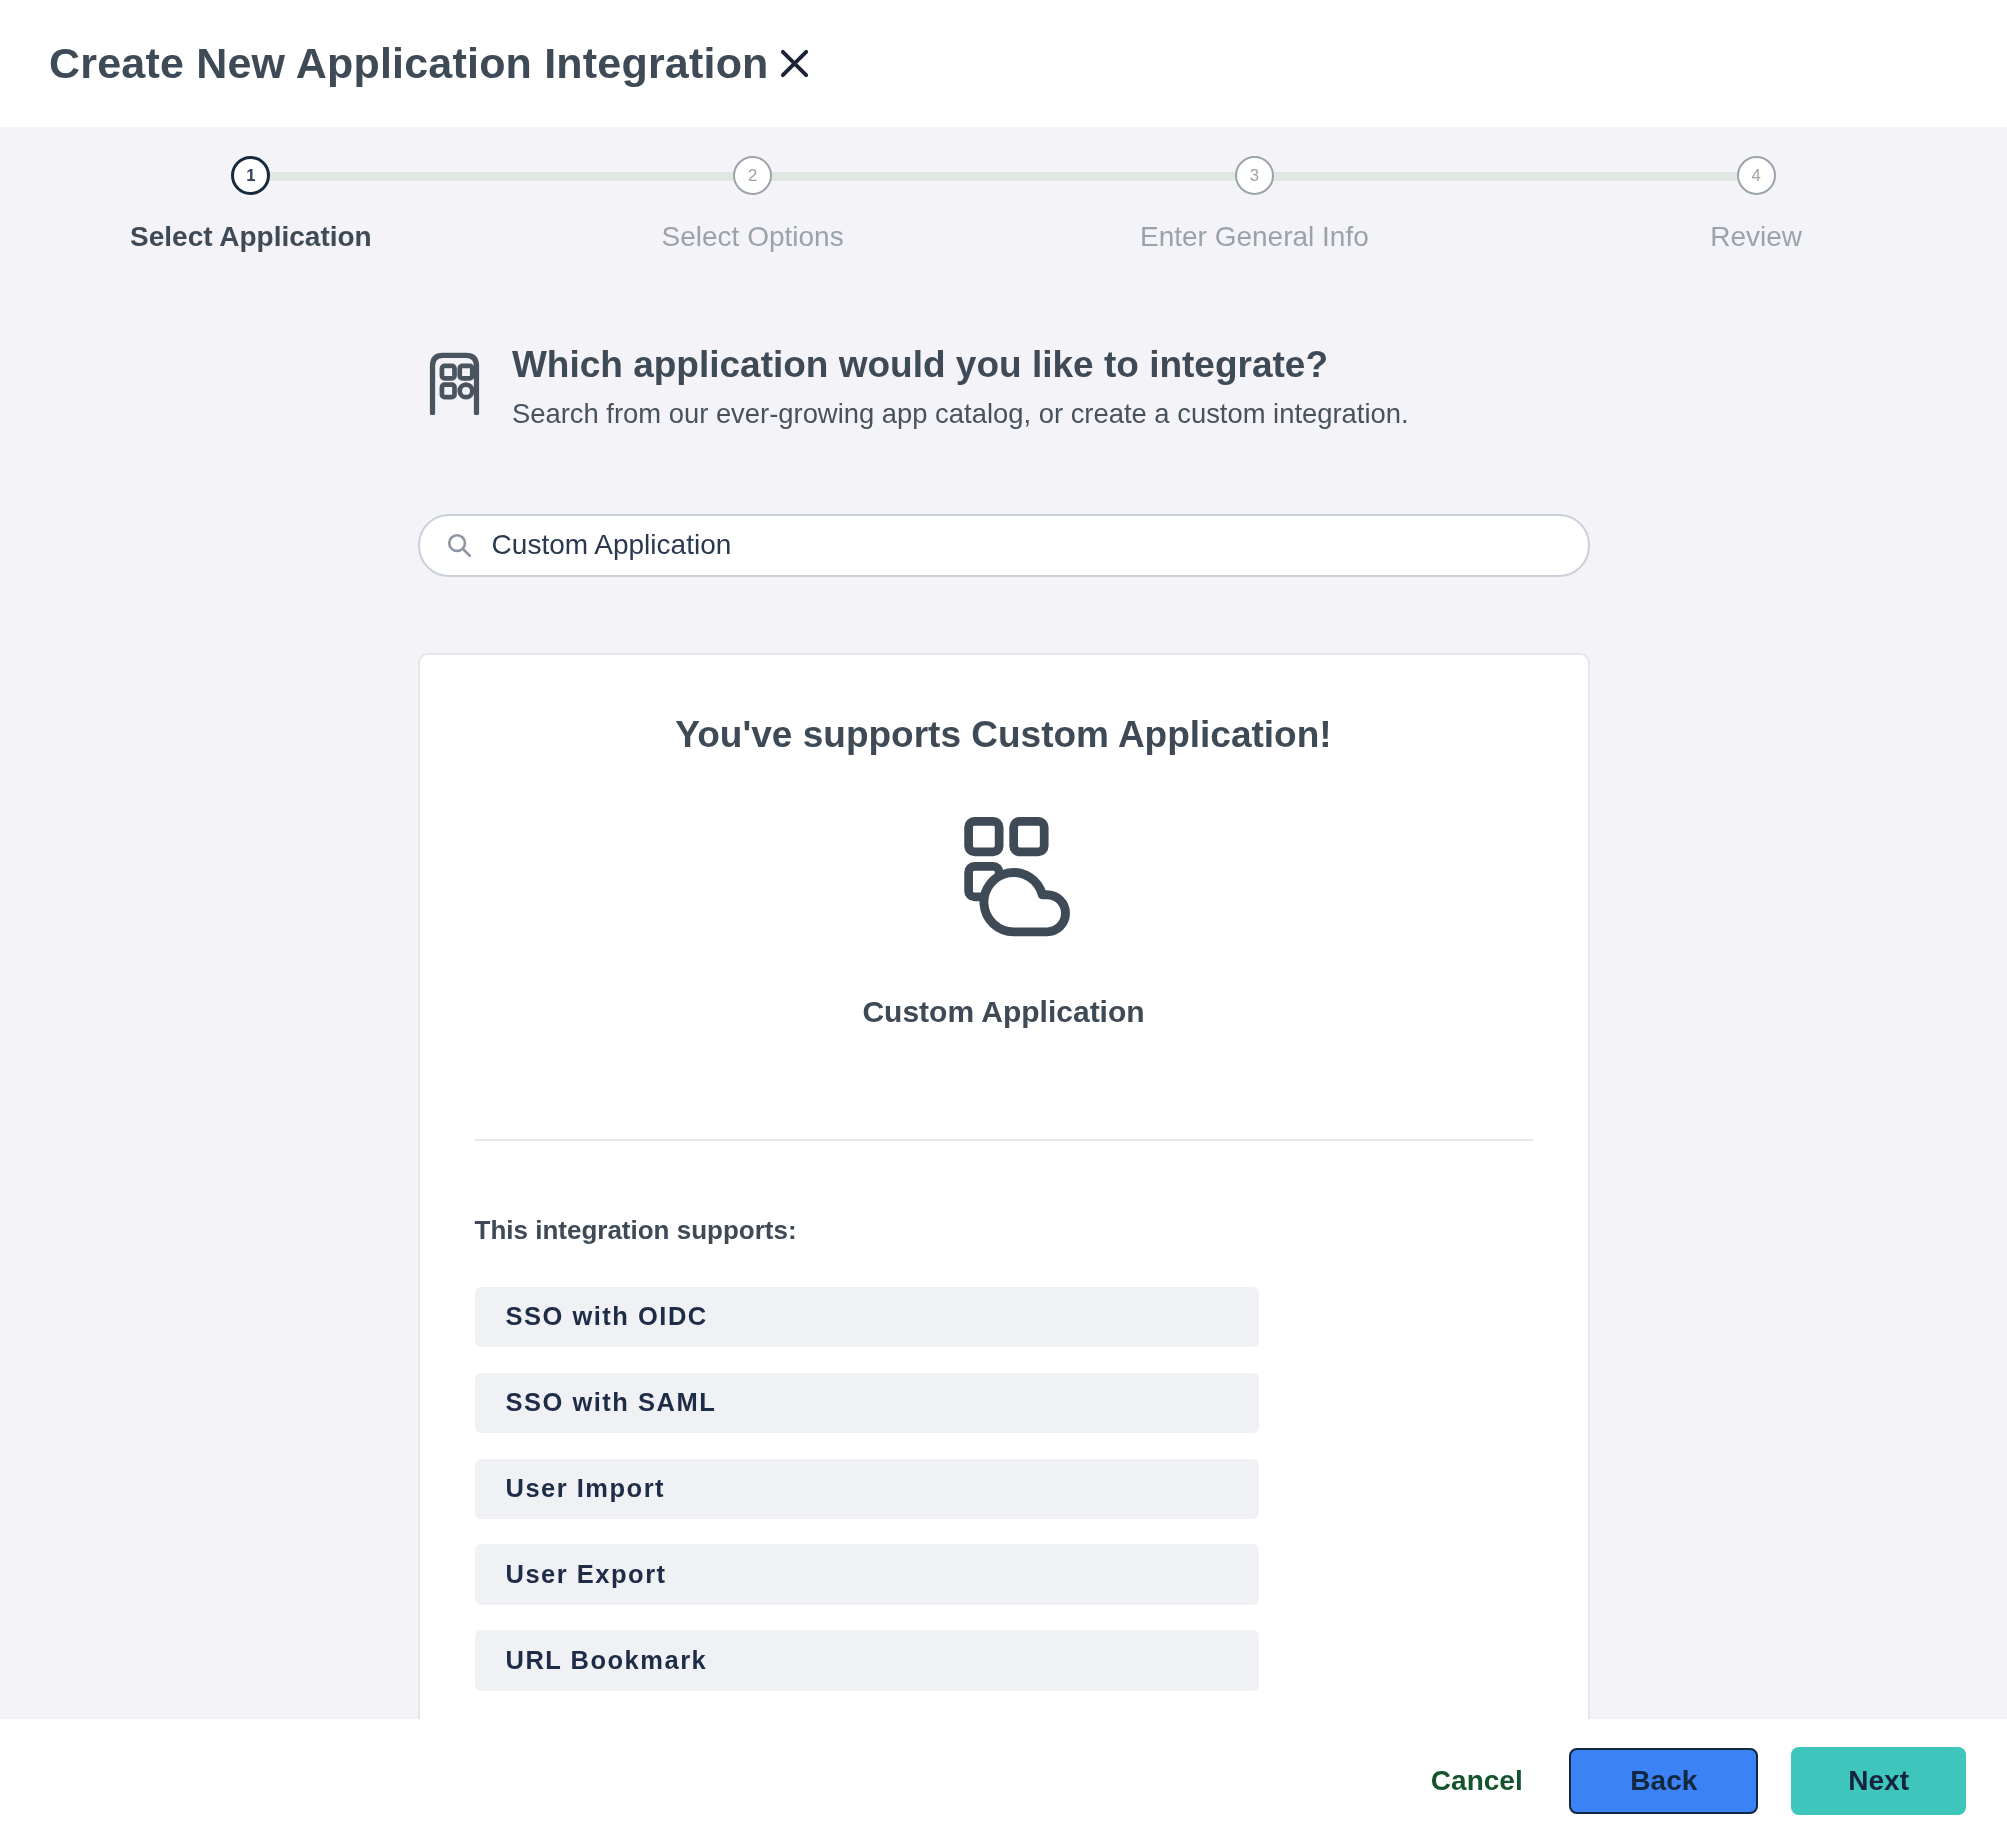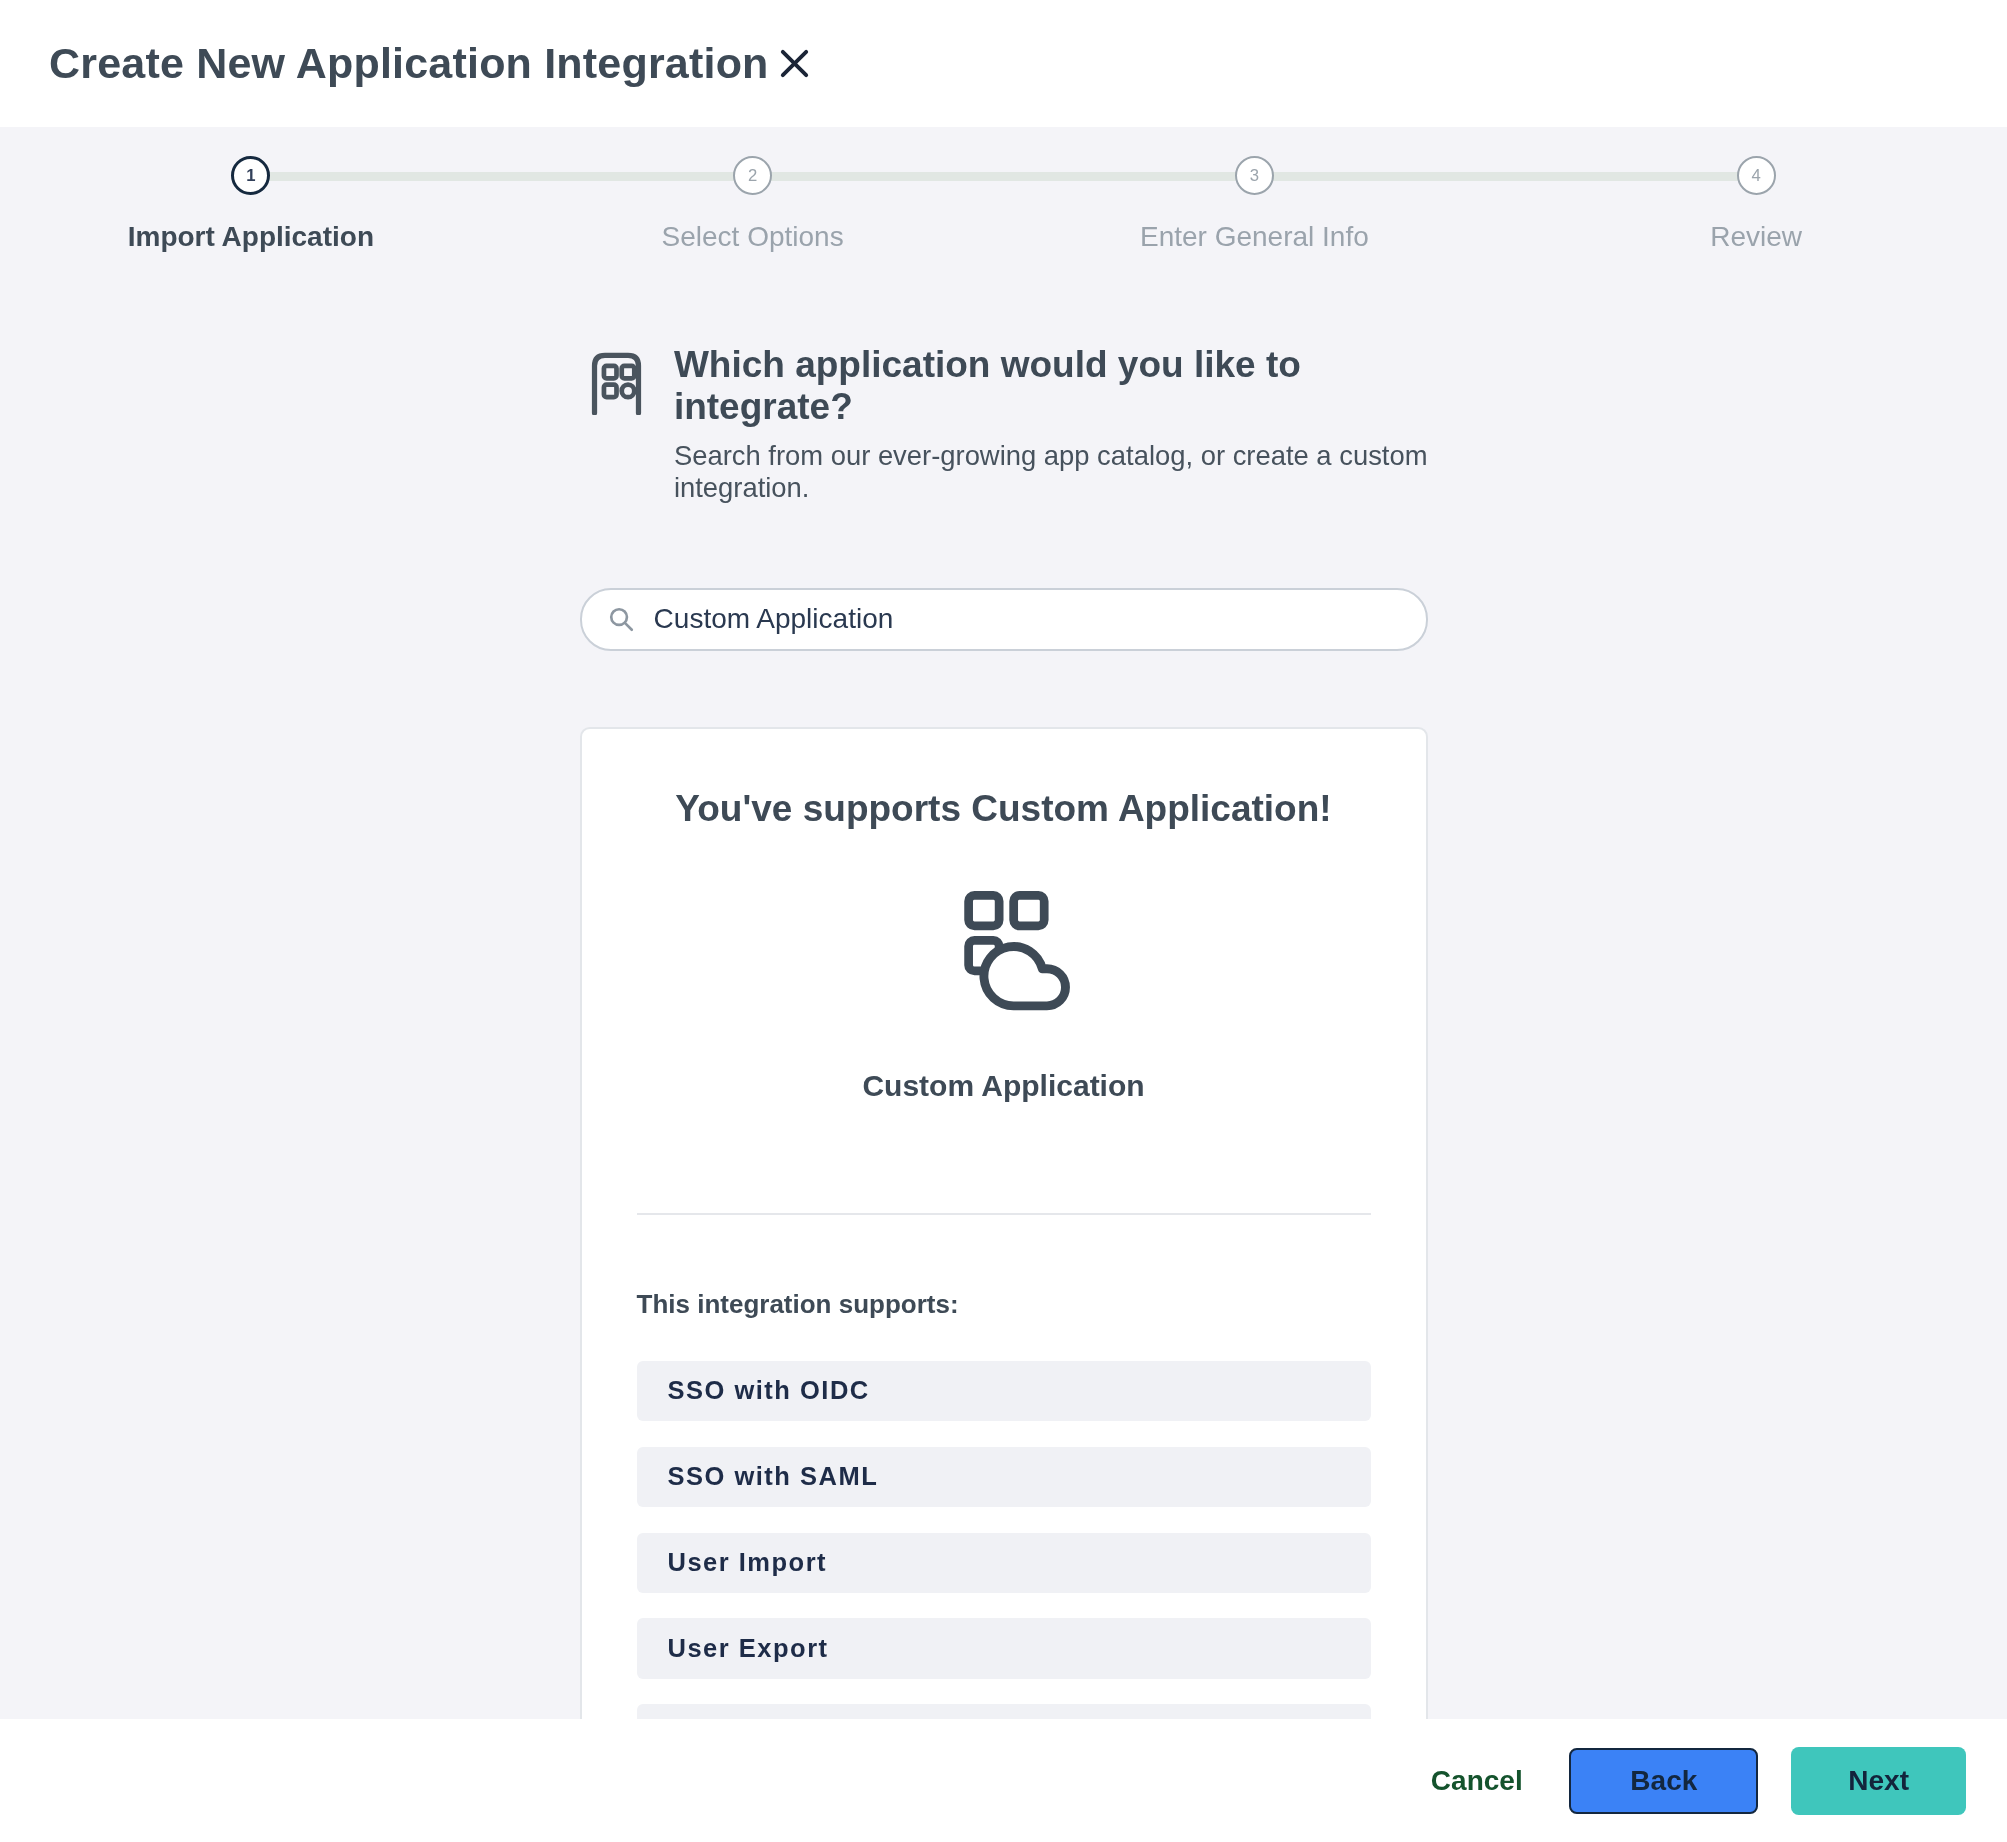--- a/index.html
+++ b/index.html
@@ -33,21 +33,21 @@
   .step-circle {
     width: 39px; height: 39px; border-radius: 50%; background: #ffffff;
     display: flex; align-items: center; justify-content: center;
     border: 2px solid #9ba4ac; color: #9ba4ac; font-size: 16.7px; z-index: 1;
   }
   .step.active .step-circle { border: 3.9px solid #15293f; color: #32405a; font-weight: bold; }
   .step-label { margin-top: 25.5px; font-size: 28px; color: #9aa3ac; }
   .step.active .step-label { color: #3e4a56; font-weight: bold; }
 
   
-  .content { width: 848px; margin: 0 auto; }
+  .content { width: 1172px; margin: 0 auto; }
 
   
   .intro { margin-top: 80px; display: flex; align-items: flex-start; gap: 23.5px; padding-left: 3.9px; }
   .intro-icon { flex: 0 0 auto; margin-top: 3.9px; }
   .intro-heading { font-size: 37px; font-weight: bold; color: #3e4a56; }
   .intro-sub { margin-top: 11.8px; font-size: 27.4px; color: #47525d; }
 
   
   .search-wrap {
     margin-top: 84px; height: 63px; background: #ffffff;
@@ -112,21 +112,21 @@
   </button>
 </header>
 
 <main class="modal-body">
 
   <div class="stepper">
     <div class="stepper-track"></div>
     <div class="steps">
       <div class="step active">
         <div class="step-circle">1</div>
-        <div class="step-label">Import Application</div>
+        <div class="step-label">Select Application</div>
       </div>
       <div class="step">
         <div class="step-circle">2</div>
         <div class="step-label">Select Options</div>
       </div>
       <div class="step">
         <div class="step-circle">3</div>
         <div class="step-label">Enter General Info</div>
       </div>
       <div class="step">

